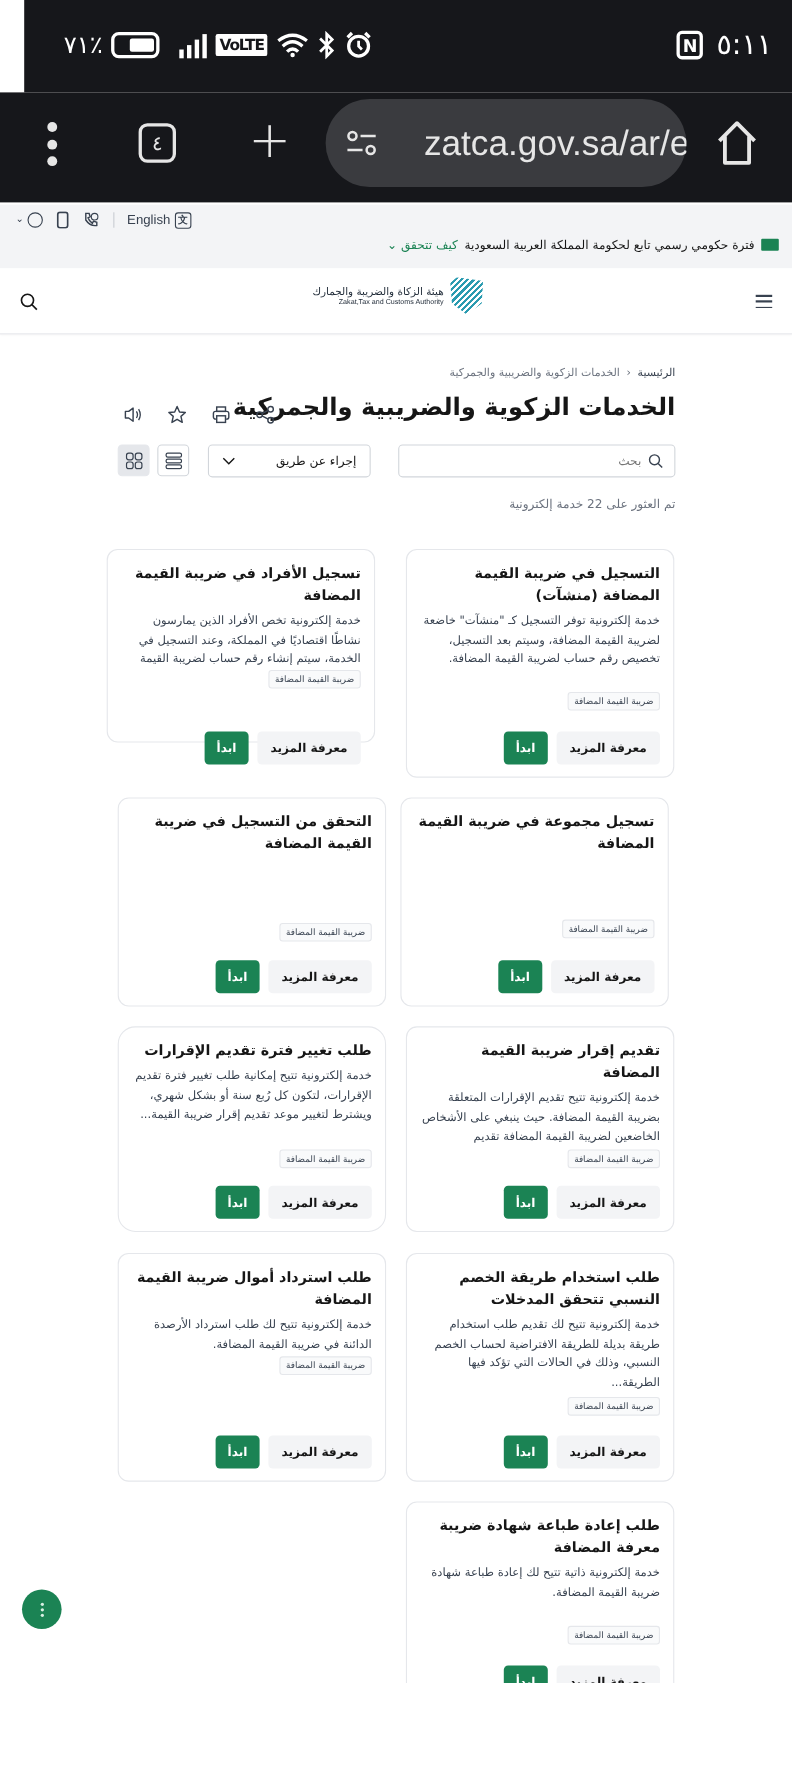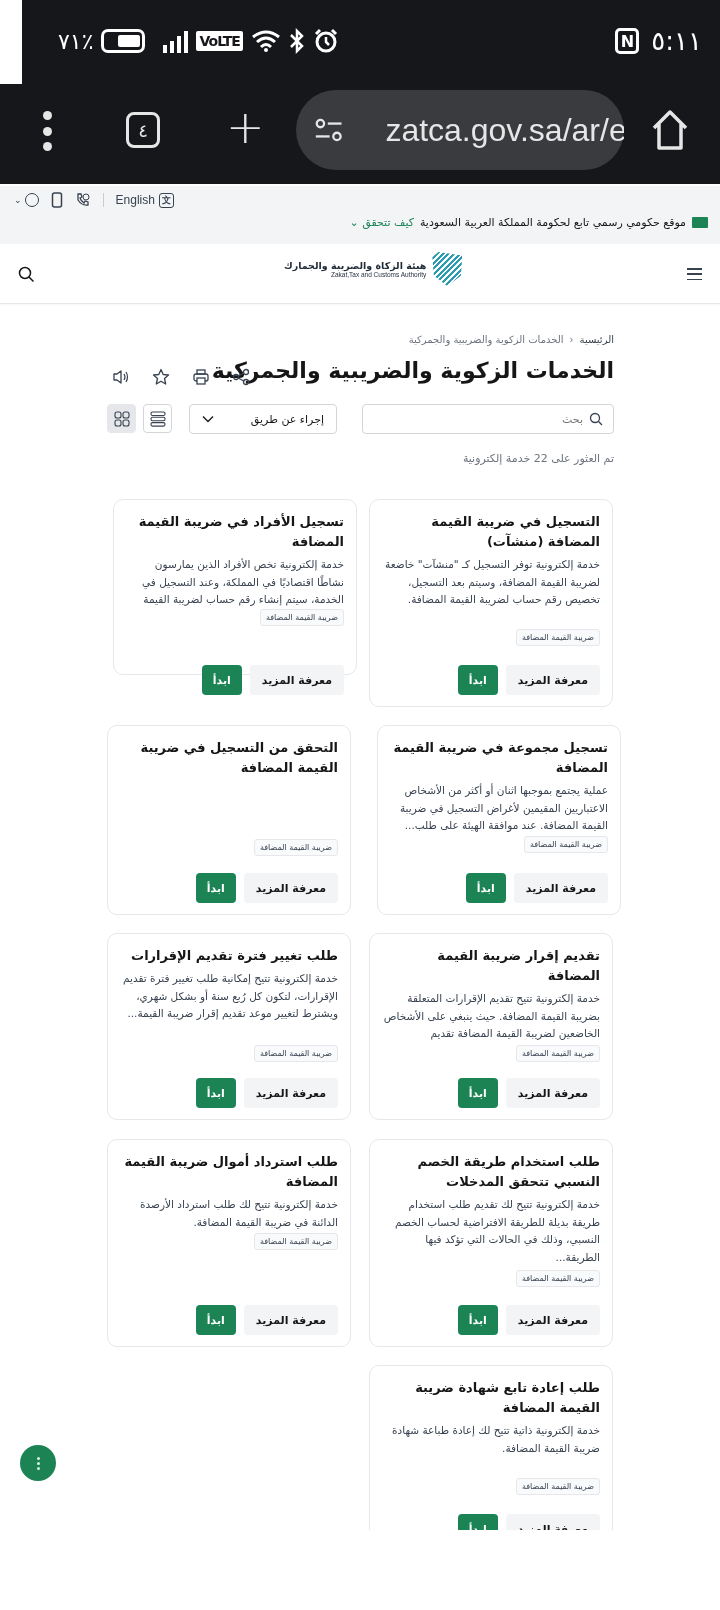--- a/index.html
+++ b/index.html
@@ -33,21 +33,21 @@
   .tb-row2 { position: absolute; top: 30px; right: 12px; display: flex; align-items: center; gap: 6px; font-size: 11px; color: #161616; direction: rtl; }
   .flag { width: 16px; height: 11px; background: #1b8354; border-radius: 1px; }
   .verify { color: #1b8354; }
 
   .header { position: absolute; top: 244px; left: 0; width: 720px; height: 60px; background: #fff; border-bottom: 1px solid #e5e7eb; box-shadow: 0 1px 2px rgba(0,0,0,0.04); }
   .search-ic { position: absolute; left: 18px; top: 22px; }
   .hamburger { position: absolute; right: 18px; top: 24px; width: 15px; height: 12px; display: flex; flex-direction: column; justify-content: space-between; }
   .hamburger span { height: 1.5px; background: #384250; }
   .logo { position: absolute; left: 284px; top: 8px; display: flex; align-items: center; gap: 6px; }
   .logo-text { text-align: right; }
-  .logo-ar { font-size: 9.5px; color: #1f2a37; font-weight: bold; }
+  .logo-ar { font-size: 9.5px; color: #1f2a37; font-weight: normal; }
   .logo-en { font-size: 6.5px; color: #1f2a37; font-family: "Liberation Sans", sans-serif; }
   .logo-mark { width: 30px; height: 34px; background: repeating-linear-gradient(135deg, #2a9bb0 0 2px, #fff 2px 4px); clip-path: polygon(20% 0, 100% 10%, 95% 70%, 50% 100%, 5% 70%, 0 15%); }
 
   .main { position: absolute; top: 304px; left: 0; width: 720px; }
   .breadcrumb { position: absolute; top: 30px; right: 106px; font-size: 10px; color: #6c737f; direction: rtl; display: flex; gap: 6px; }
   .breadcrumb .home { color: #384250; }
   .page-title { position: absolute; top: 54px; right: 106px; font-size: 22px; font-weight: bold; color: #161616; direction: rtl; }
   .title-actions { position: absolute; top: 64px; left: 112px; display: flex; gap: 22px; align-items: center; }
   .title-actions svg { display: block; }
   .search-box { position: absolute; top: 100px; right: 106px; width: 252px; height: 30px; border: 1px solid #d2d6db; border-radius: 4px; display: flex; align-items: center; direction: rtl; padding-right: 10px; gap: 6px; }
@@ -143,21 +143,21 @@
         <circle cx="11" cy="5" r="3" stroke="#384250" stroke-width="1" fill="none"></circle>
       </svg>
     <span class="tb-sep"></span>
     <span style="display:flex;align-items:center;gap:4px;">
       <span class="tb-lang">English</span>
       <span class="tb-langicon">文</span>
     </span>
   </div>
   <div class="tb-row2">
     <span class="flag"></span>
-    <span>موقع حكومي رسمي تابع لحكومة المملكة العربية السعودية</span>
+    <span>فترة حكومي رسمي تابع لحكومة المملكة العربية السعودية</span>
     <span class="verify"><span>كيف تتحقق</span> ⌄</span>
   </div>
 </div>
 
 <div class="header">
   <svg class="search-ic" width="17" height="17" viewBox="0 0 17 17">
       <circle cx="7" cy="7" r="5.5" stroke="#161616" stroke-width="1.5" fill="none"></circle>
       <line x1="11" y1="11" x2="15.5" y2="15.5" stroke="#161616" stroke-width="1.5"></line>
     </svg>
   <div class="logo">
@@ -237,33 +237,32 @@
 
   <div class="card" style="left:369px; top:499px; height:208px;">
     <div class="card-title">التسجيل في ضريبة القيمة المضافة (منشآت)</div>
     <div class="card-desc">خدمة إلكترونية توفر التسجيل كـ "منشآت" خاضعة لضريبة القيمة المضافة، وسيتم بعد التسجيل، تخصيص رقم حساب لضريبة القيمة المضافة.</div>
     <span class="card-tag" style="top:129px;">ضريبة القيمة المضافة</span>
     <div class="card-actions" style="top:165px;">
       <button class="btn-more">معرفة المزيد</button>
       <button class="btn-start">ابدأ</button>
     </div>
   </div>
-  <div class="card" style="left:113px; top:499px; height:176px;">
+  <div class="card" style="left:97px; top:499px; height:176px;">
     <div class="card-title">تسجيل الأفراد في ضريبة القيمة المضافة</div>
     <div class="card-desc">خدمة إلكترونية تخص الأفراد الذين يمارسون نشاطًا اقتصاديًا في المملكة، وعند التسجيل في الخدمة، سيتم إنشاء رقم حساب لضريبة القيمة المضافة.</div>
     <span class="card-tag" style="top:109px;">ضريبة القيمة المضافة</span>
     <div class="card-actions" style="top:165px;">
       <button class="btn-more">معرفة المزيد</button>
       <button class="btn-start">ابدأ</button>
     </div>
   </div>
 
-  <div class="card" style="left:377px; top:725px; height:190px;">
+  <div class="card" style="left:364px; top:725px; height:190px;">
     <div class="card-title">تسجيل مجموعة في ضريبة القيمة المضافة</div>
-    <div class="card-desc">عملية يجتمع بموجبها اثنان أو أكثر من الأشخاص الاعتباريين المقيمين لأغراض التسجيل في ضريبة القيمة المضافة. عند موافقة الهيئة على طلب...</div>
     <span class="card-tag" style="top:110px;">ضريبة القيمة المضافة</span>
     <div class="card-actions" style="top:147px;">
       <button class="btn-more">معرفة المزيد</button>
       <button class="btn-start">ابدأ</button>
     </div>
   </div>
   <div class="card" style="left:107px; top:725px; height:190px;">
     <div class="card-title">التحقق من التسجيل في ضريبة القيمة المضافة</div>
     <span class="card-tag" style="top:113px;">ضريبة القيمة المضافة</span>
     <div class="card-actions" style="top:147px;">
@@ -274,21 +273,21 @@
 
   <div class="card" style="left:369px; top:933px; height:187px;">
     <div class="card-title">تقديم إقرار ضريبة القيمة المضافة</div>
     <div class="card-desc">خدمة إلكترونية تتيح تقديم الإقرارات المتعلقة بضريبة القيمة المضافة. حيث ينبغي على الأشخاص الخاضعين لضريبة القيمة المضافة تقديم إقراراتهم...</div>
     <span class="card-tag" style="top:111px;">ضريبة القيمة المضافة</span>
     <div class="card-actions" style="top:144px;">
       <button class="btn-more">معرفة المزيد</button>
       <button class="btn-start">ابدأ</button>
     </div>
   </div>
-  <div class="card" style="left:107px; top:933px; height:187px;">
+  <div class="card" style="left:107px; top:933px; height:187px;border-radius:16px;">
     <div class="card-title">طلب تغيير فترة تقديم الإقرارات</div>
     <div class="card-desc">خدمة إلكترونية تتيح إمكانية طلب تغيير فترة تقديم الإقرارات، لتكون كل رُبع سنة أو بشكل شهري، ويشترط لتغيير موعد تقديم إقرار ضريبة القيمة...</div>
     <span class="card-tag" style="top:111px;">ضريبة القيمة المضافة</span>
     <div class="card-actions" style="top:144px;">
       <button class="btn-more">معرفة المزيد</button>
       <button class="btn-start">ابدأ</button>
     </div>
   </div>
 
   <div class="card" style="left:369px; top:1139px; height:208px;">
@@ -304,21 +303,21 @@
     <div class="card-title">طلب استرداد أموال ضريبة القيمة المضافة</div>
     <div class="card-desc">خدمة إلكترونية تتيح لك طلب استرداد الأرصدة الدائنة في ضريبة القيمة المضافة.</div>
     <span class="card-tag" style="top:93px;">ضريبة القيمة المضافة</span>
     <div class="card-actions" style="top:165px;">
       <button class="btn-more">معرفة المزيد</button>
       <button class="btn-start">ابدأ</button>
     </div>
   </div>
 
   <div class="card" style="left:369px; top:1365px; height:200px;">
-    <div class="card-title">طلب إعادة تابع شهادة ضريبة القيمة المضافة</div>
+    <div class="card-title">طلب إعادة طباعة شهادة ضريبة معرفة المضافة</div>
     <div class="card-desc">خدمة إلكترونية ذاتية تتيح لك إعادة طباعة شهادة ضريبة القيمة المضافة.</div>
     <span class="card-tag" style="top:112px;">ضريبة القيمة المضافة</span>
     <div class="card-actions" style="top:148px;">
       <button class="btn-more">معرفة المزيد</button>
       <button class="btn-start">ابدأ</button>
     </div>
   </div>
 </div>
 
 <div class="bottom-blank"></div>

